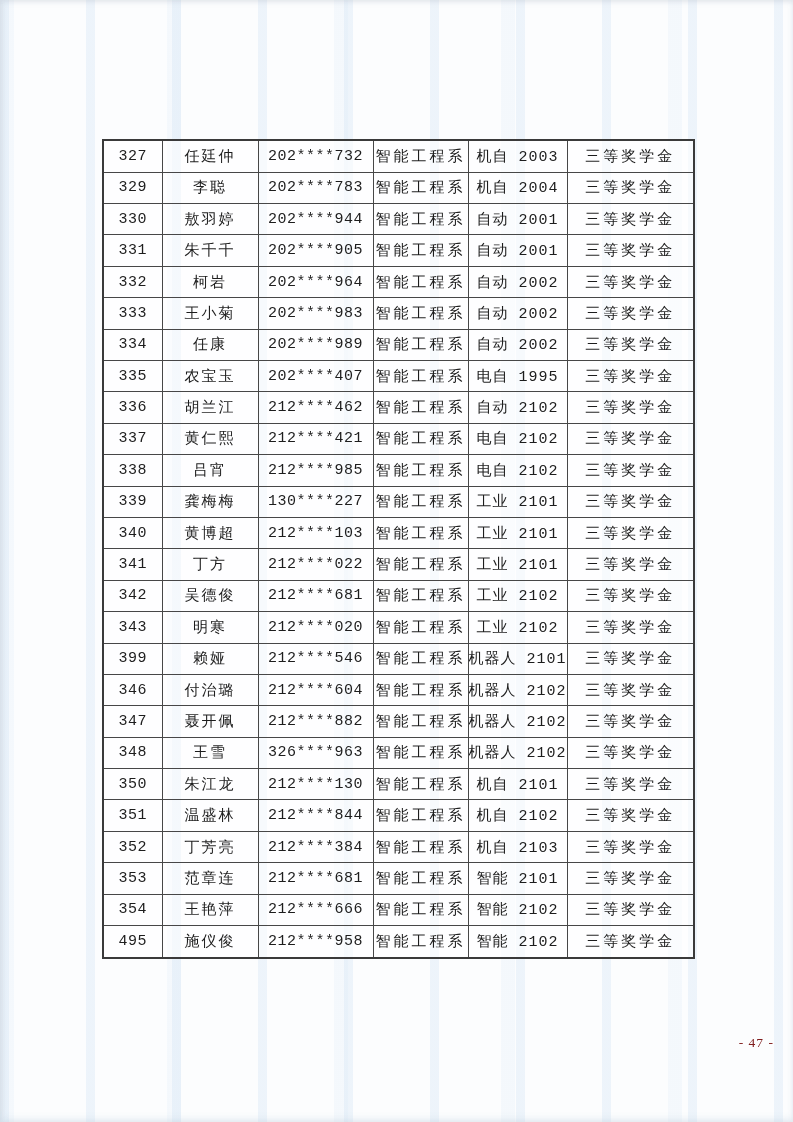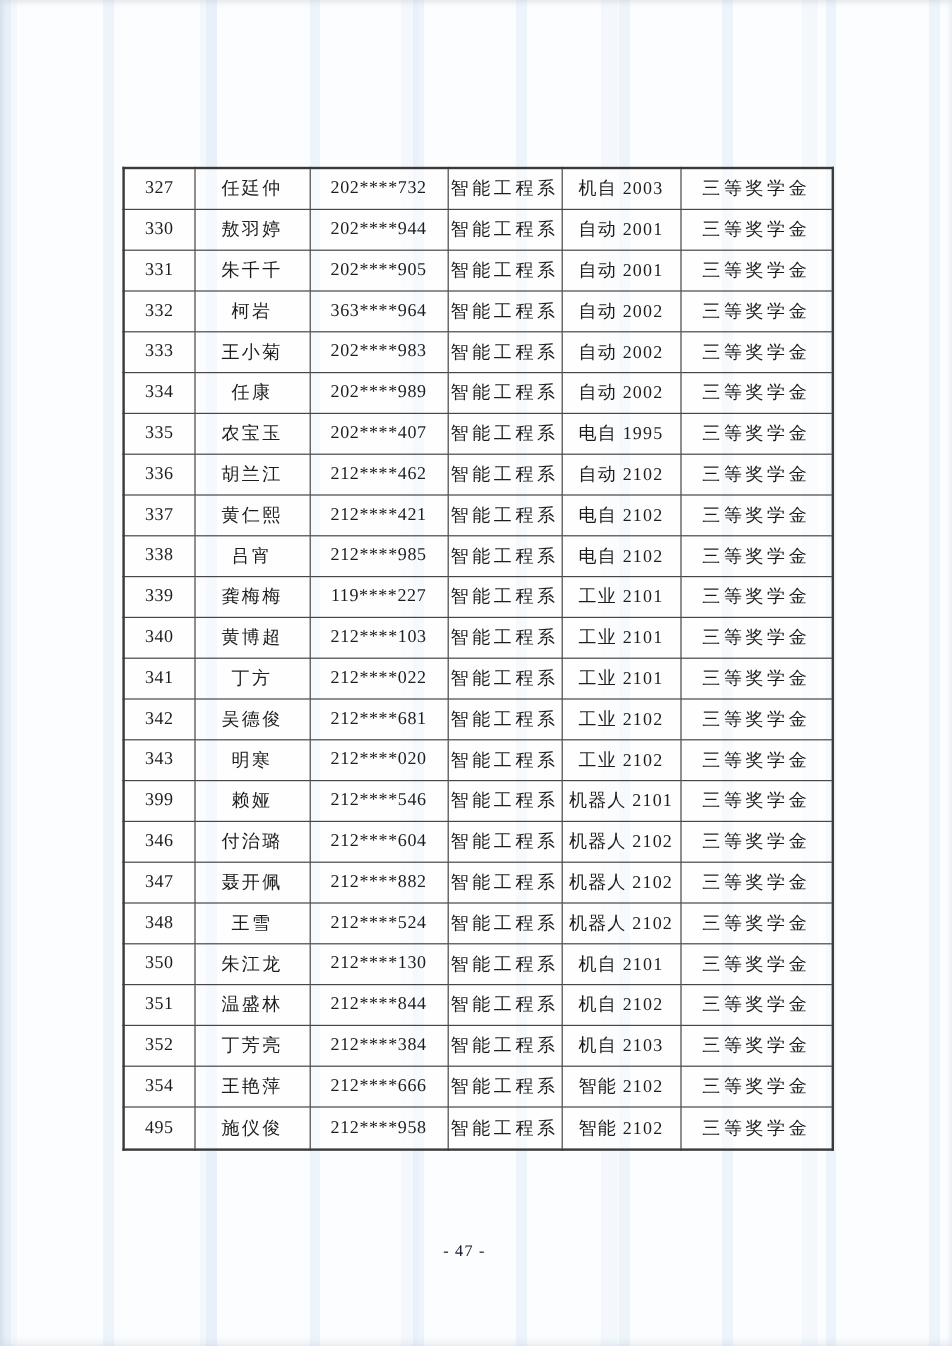--- a/index.html
+++ b/index.html
@@ -33,20 +33,21 @@
   .doc-table {
     position: absolute;
     left: 102px;
     top: 139px;
     width: 593px;
     height: 820px;
     border-collapse: collapse;
     table-layout: fixed;
     border: 2px solid #3a3a3a;
     background: rgba(255,255,255,0.55);
+    font-family: Liberation Mono, monospace;
   }
   .doc-table td {
     border: 1px solid #474747;
     text-align: center;
     vertical-align: middle;
     padding: 0;
     font-size: 15px;
     color: #1d1d1d;
     white-space: nowrap;
     overflow: hidden;
@@ -55,24 +56,24 @@
   .c-name  { letter-spacing: 2px; }
   .c-id    { letter-spacing: 0.5px; font-size: 15.5px; }
   .c-dept  { letter-spacing: 3px; }
   .c-class { letter-spacing: 1px; }
   .c-award { letter-spacing: 3px; }
   .footer-pageno {
     position: absolute;
     top: 1035px;
     left: 0;
     width: 774px;
-    text-align: center;
+    text-align: right;
     font-size: 13.5px;
     letter-spacing: 1px;
-    color: #0f172a;
+    color: #7f1d1d;
   }
 </style>
 </head>
 <body>
 
 <div class="scan-bg"></div>
 
 <table class="doc-table">
   <colgroup>
     <col style="width:59px">
@@ -85,39 +86,47 @@
   <tbody id="table-body">
       <tr>
     <td class="c-no">327</td>
     <td class="c-name">任廷仲</td>
     <td class="c-id">202****732</td>
     <td class="c-dept">智能工程系</td>
     <td class="c-class">机自 2003</td>
     <td class="c-award">三等奖学金</td>
   </tr>
       <tr>
+    <td class="c-no">329</td>
+    <td class="c-name">李聪</td>
+    <td class="c-id">202****783</td>
+    <td class="c-dept">智能工程系</td>
+    <td class="c-class">机自 2004</td>
+    <td class="c-award">三等奖学金</td>
+  </tr>
+      <tr>
     <td class="c-no">330</td>
     <td class="c-name">敖羽婷</td>
     <td class="c-id">202****944</td>
     <td class="c-dept">智能工程系</td>
     <td class="c-class">自动 2001</td>
     <td class="c-award">三等奖学金</td>
   </tr>
       <tr>
     <td class="c-no">331</td>
     <td class="c-name">朱千千</td>
     <td class="c-id">202****905</td>
     <td class="c-dept">智能工程系</td>
     <td class="c-class">自动 2001</td>
     <td class="c-award">三等奖学金</td>
   </tr>
       <tr>
     <td class="c-no">332</td>
     <td class="c-name">柯岩</td>
-    <td class="c-id">363****964</td>
+    <td class="c-id">202****964</td>
     <td class="c-dept">智能工程系</td>
     <td class="c-class">自动 2002</td>
     <td class="c-award">三等奖学金</td>
   </tr>
       <tr>
     <td class="c-no">333</td>
     <td class="c-name">王小菊</td>
     <td class="c-id">202****983</td>
     <td class="c-dept">智能工程系</td>
     <td class="c-class">自动 2002</td>
@@ -159,21 +168,21 @@
     <td class="c-no">338</td>
     <td class="c-name">吕宵</td>
     <td class="c-id">212****985</td>
     <td class="c-dept">智能工程系</td>
     <td class="c-class">电自 2102</td>
     <td class="c-award">三等奖学金</td>
   </tr>
       <tr>
     <td class="c-no">339</td>
     <td class="c-name">龚梅梅</td>
-    <td class="c-id">119****227</td>
+    <td class="c-id">130****227</td>
     <td class="c-dept">智能工程系</td>
     <td class="c-class">工业 2101</td>
     <td class="c-award">三等奖学金</td>
   </tr>
       <tr>
     <td class="c-no">340</td>
     <td class="c-name">黄博超</td>
     <td class="c-id">212****103</td>
     <td class="c-dept">智能工程系</td>
     <td class="c-class">工业 2101</td>
@@ -223,21 +232,21 @@
     <td class="c-no">347</td>
     <td class="c-name">聂开佩</td>
     <td class="c-id">212****882</td>
     <td class="c-dept">智能工程系</td>
     <td class="c-class">机器人 2102</td>
     <td class="c-award">三等奖学金</td>
   </tr>
       <tr>
     <td class="c-no">348</td>
     <td class="c-name">王雪</td>
-    <td class="c-id">212****524</td>
+    <td class="c-id">326****963</td>
     <td class="c-dept">智能工程系</td>
     <td class="c-class">机器人 2102</td>
     <td class="c-award">三等奖学金</td>
   </tr>
       <tr>
     <td class="c-no">350</td>
     <td class="c-name">朱江龙</td>
     <td class="c-id">212****130</td>
     <td class="c-dept">智能工程系</td>
     <td class="c-class">机自 2101</td>
@@ -250,20 +259,28 @@
     <td class="c-dept">智能工程系</td>
     <td class="c-class">机自 2102</td>
     <td class="c-award">三等奖学金</td>
   </tr>
       <tr>
     <td class="c-no">352</td>
     <td class="c-name">丁芳亮</td>
     <td class="c-id">212****384</td>
     <td class="c-dept">智能工程系</td>
     <td class="c-class">机自 2103</td>
+    <td class="c-award">三等奖学金</td>
+  </tr>
+      <tr>
+    <td class="c-no">353</td>
+    <td class="c-name">范章连</td>
+    <td class="c-id">212****681</td>
+    <td class="c-dept">智能工程系</td>
+    <td class="c-class">智能 2101</td>
     <td class="c-award">三等奖学金</td>
   </tr>
       <tr>
     <td class="c-no">354</td>
     <td class="c-name">王艳萍</td>
     <td class="c-id">212****666</td>
     <td class="c-dept">智能工程系</td>
     <td class="c-class">智能 2102</td>
     <td class="c-award">三等奖学金</td>
   </tr>

